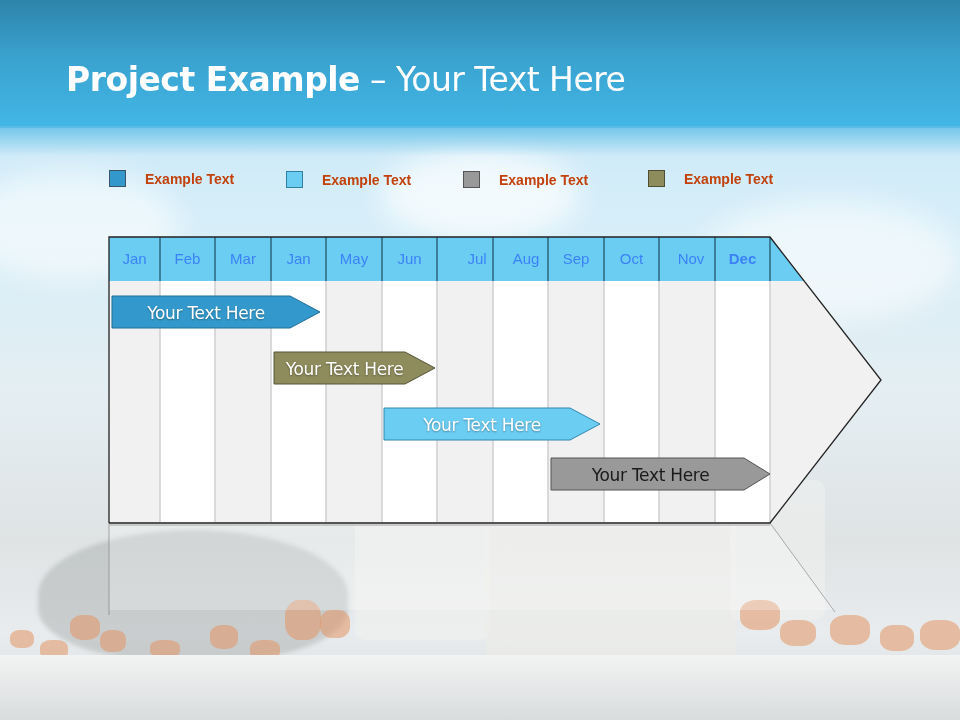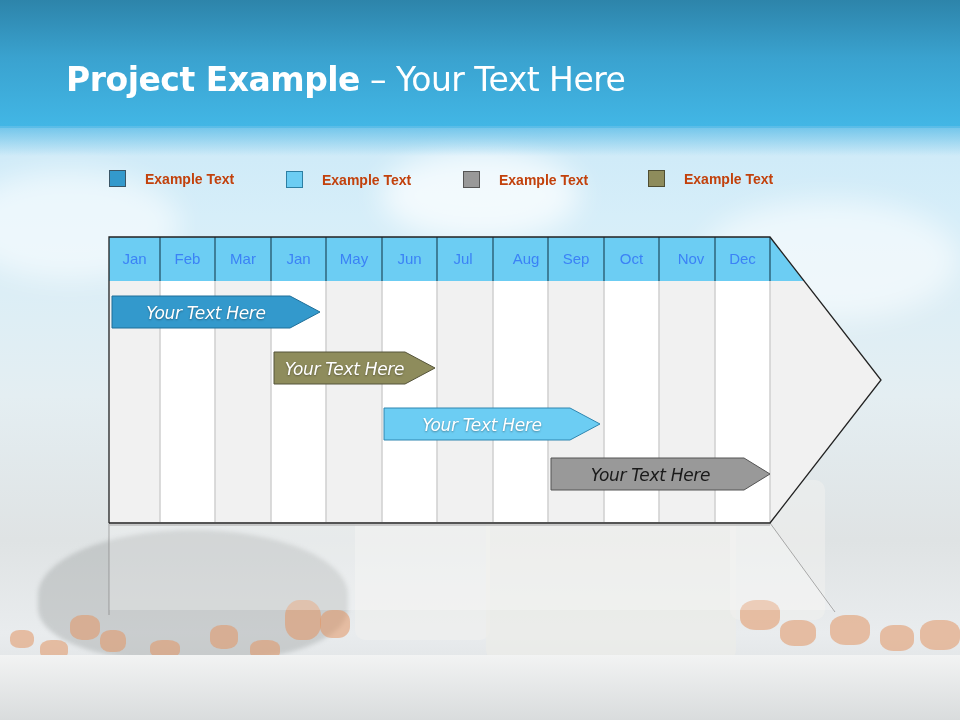--- a/index.html
+++ b/index.html
@@ -19,21 +19,21 @@
     .title b { font-weight:bold; }
     .title .light { font-weight:normal; }
 
     .legend-item { position:absolute; top:170px; display:flex; align-items:center; }
     .legend-swatch { width:17px; height:17px; box-sizing:border-box; border:1px solid #3a5566; margin-right:19px; }
     .legend-label { font-size:14px; font-weight:bold; color:#c2410c; }
 
     .chart { position:absolute; left:0; top:0; }
     .month { position:absolute; top:237px; height:44px; color:#3b82f6; font-size:15px; text-align:center; line-height:44px; }
     .bar { position:absolute; height:33px; display:flex; align-items:center; justify-content:center; font-size:17px; font-family:"DejaVu Sans", sans-serif; }
-    .bar-label { position:relative; z-index:2; padding-right:20px; letter-spacing:-0.3px;font-style:italic; }
+    .bar-label { position:relative; z-index:2; padding-right:20px; letter-spacing:-0.3px; }
   </style>
 </head>
 <body>
 
 <div class="bg">
   <div class="cloud" style="left:-40px;top:170px;width:220px;height:110px;"></div>
   <div class="cloud" style="left:700px;top:200px;width:260px;height:120px;"></div>
   <div class="cloud" style="left:380px;top:150px;width:200px;height:90px;background:rgba(255,255,255,0.7)"></div>
   <div class="jar" style="left:355px;top:490px;width:135px;height:150px;"></div>
   <div class="jar" style="left:486px;top:470px;width:250px;height:190px;background:rgba(236,236,232,0.6)"></div>
@@ -135,26 +135,26 @@
   <polygon points="384,408 570,408 600,424 570,440 384,440" fill="#6ccdf3" stroke="#2e86b0" stroke-width="1"></polygon>
   <polygon points="551,458 744,458 770,474 744,490 551,490" fill="#999999" stroke="#555" stroke-width="1"></polygon>
 </svg>
 
 <div class="month" style="left:109px;width:51px;">Jan</div>
 <div class="month" style="left:160px;width:55px;">Feb</div>
 <div class="month" style="left:215px;width:56px;">Mar</div>
 <div class="month" style="left:271px;width:55px;">Jan</div>
 <div class="month" style="left:326px;width:56px;">May</div>
 <div class="month" style="left:382px;width:55px;">Jun</div>
-<div class="month" style="left:423px;width:80px;">Jul</div>
+<div class="month" style="left:437px;width:80px;">Jul</div>
 <div class="month" style="left:493px;width:66px;">Aug</div>
 <div class="month" style="left:548px;width:56px;">Sep</div>
 <div class="month" style="left:604px;width:55px;">Oct</div>
 <div class="month" style="left:659px;width:64px;">Nov</div>
-<div class="month" style="left:715px;width:55px;">Dec</div>
+<div class="month" style="left:715px;width:55px;font-weight:bold;">Dec</div>
 
 <div class="bar" style="left:112px;top:296px;width:208px;color:#fff;text-shadow:0 1px 2px rgba(0,0,0,0.35);">
   <span class="bar-label">Your  Text Here</span>
 </div>
 <div class="bar" style="left:274px;top:352px;width:161px;color:#fff;text-shadow:0 1px 2px rgba(0,0,0,0.35);">
   <span class="bar-label">Your  Text Here</span>
 </div>
 <div class="bar" style="left:384px;top:408px;width:216px;color:#fff;text-shadow:0 1px 2px rgba(0,0,0,0.35);">
   <span class="bar-label">Your  Text Here</span>
 </div>

